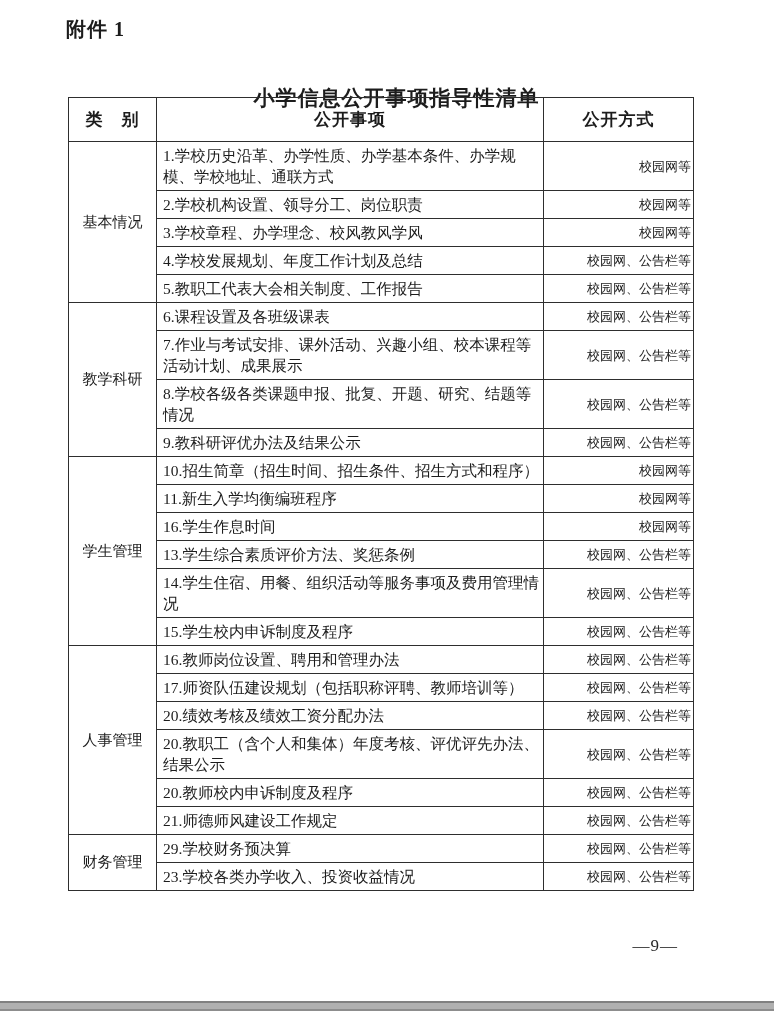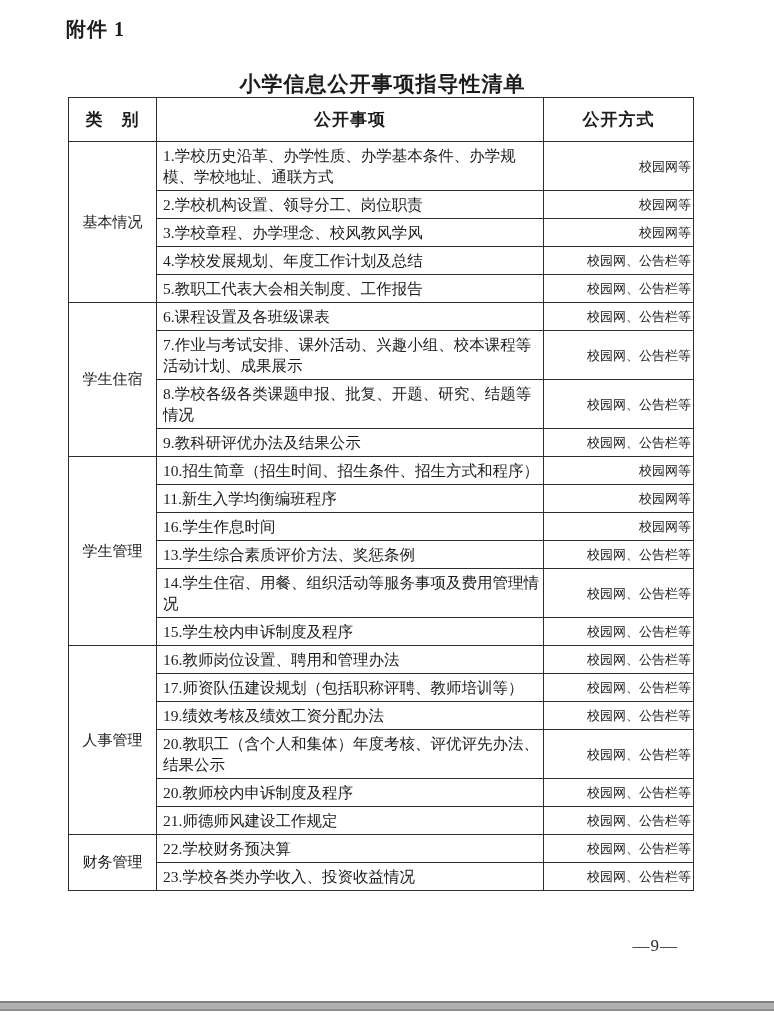--- a/index.html
+++ b/index.html
@@ -10,21 +10,21 @@
     color:#1c1c1c;
     position:relative;
     overflow:hidden;
   }
   .attachment {
     position:absolute; left:66px; top:16px;
     font-size:20px; font-weight:600; letter-spacing:1px;
   }
   .doc-title {
     position:absolute; left:68px; top:68px; width:625px;
-    margin:2px; text-align:center;
+    margin:16px; text-align:center;
     font-size:21px; font-weight:700; letter-spacing:1px;
   }
   table.listing {
     position:absolute; left:68px; top:97px; width:625px;
     border-collapse:collapse; table-layout:fixed;border-radius:20px;
   }
   table.listing th, table.listing td {
     border:1px solid #2e2e2e;
     vertical-align:middle;
     word-break:break-all;
@@ -104,21 +104,21 @@
       <tr>
         <td class="item">4.学校发展规划、年度工作计划及总结</td>
         <td class="method">校园网、公告栏等</td>
       </tr>
       <tr>
         <td class="item">5.教职工代表大会相关制度、工作报告</td>
         <td class="method">校园网、公告栏等</td>
       </tr>
 
       <tr>
-        <td class="cat" rowspan="4">学生住宿</td>
+        <td class="cat" rowspan="4">教学科研</td>
         <td class="item">6.课程设置及各班级课表</td>
         <td class="method">校园网、公告栏等</td>
       </tr>
       <tr>
         <td class="item">7.作业与考试安排、课外活动、兴趣小组、校本课程等活动计划、成果展示</td>
         <td class="method">校园网、公告栏等</td>
       </tr>
       <tr>
         <td class="item">8.学校各级各类课题申报、批复、开题、研究、结题等情况</td>
         <td class="method">校园网、公告栏等</td>
@@ -157,39 +157,39 @@
       <tr>
         <td class="cat" rowspan="6">人事管理</td>
         <td class="item">16.教师岗位设置、聘用和管理办法</td>
         <td class="method">校园网、公告栏等</td>
       </tr>
       <tr>
         <td class="item">17.师资队伍建设规划（包括职称评聘、教师培训等）</td>
         <td class="method">校园网、公告栏等</td>
       </tr>
       <tr>
-        <td class="item">19.绩效考核及绩效工资分配办法</td>
+        <td class="item">20.绩效考核及绩效工资分配办法</td>
         <td class="method">校园网、公告栏等</td>
       </tr>
       <tr>
         <td class="item">20.教职工（含个人和集体）年度考核、评优评先办法、结果公示</td>
         <td class="method">校园网、公告栏等</td>
       </tr>
       <tr>
         <td class="item">20.教师校内申诉制度及程序</td>
         <td class="method">校园网、公告栏等</td>
       </tr>
       <tr>
         <td class="item">21.师德师风建设工作规定</td>
         <td class="method">校园网、公告栏等</td>
       </tr>
 
       <tr>
         <td class="cat" rowspan="2">财务管理</td>
-        <td class="item">22.学校财务预决算</td>
+        <td class="item">29.学校财务预决算</td>
         <td class="method">校园网、公告栏等</td>
       </tr>
       <tr>
         <td class="item">23.学校各类办学收入、投资收益情况</td>
         <td class="method">校园网、公告栏等</td>
       </tr>
     </tbody>
   </table>
 
   <div class="page-number">—9—</div>

